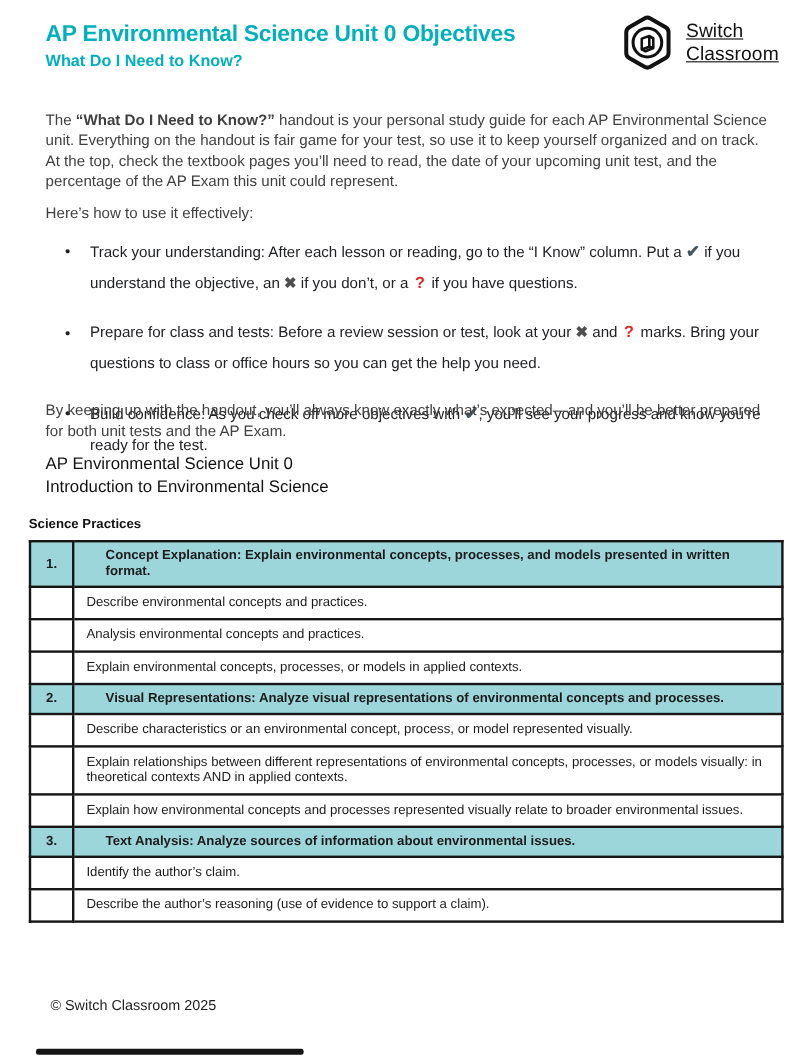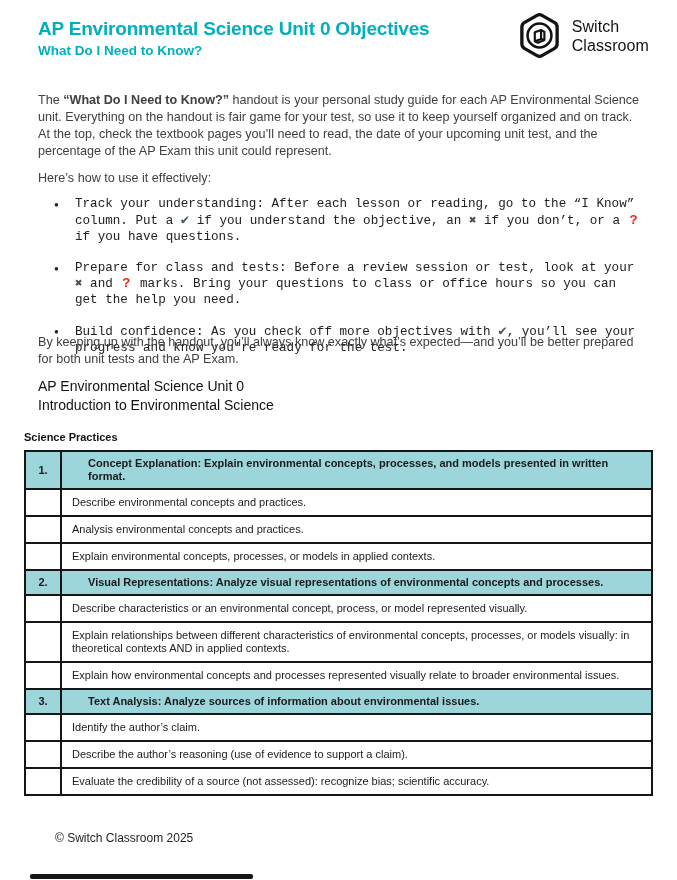--- a/index.html
+++ b/index.html
@@ -8,35 +8,35 @@
     width:677px; height:880px; position:relative; overflow:hidden;
     font-family:"Liberation Sans", sans-serif; color:#202124;
     -webkit-font-smoothing:antialiased;
   }
   .abs { position:absolute; }
 
   
   .doc-title { top:18px; left:38px; font-size:19px; font-weight:bold; color:#00b0bc; letter-spacing:-0.2px; }
   .doc-subtitle { top:43px; left:38px; font-size:13.5px; font-weight:bold; color:#00b0bc; }
 
-  .logo { top:12px; right:28px; display:flex; align-items:center; gap:9px; }
+  .logo { top:12px; right:28px; display:flex; align-items:center; gap:9px;text-decoration:underline; }
   .logo svg { display:block; }
   .logo-text { font-size:16px; line-height:19px; color:#121212; letter-spacing:0.1px; }
 
   
   .para { left:38px; width:605px; font-size:12.6px; line-height:17px; color:#404040; }
   .p1 { top:92px; }
   .p2 { top:170px; }
   .closing { top:334px; }
   b.inline { font-weight:bold; }
 
   .bullets { top:196px; left:38px; width:608px; list-style:none; }
   .bullets li {
     position:relative; padding-left:37px; margin-bottom:15px;
-    font-size:12.6px; line-height:16px;font-family:Liberation Mono, monospace;
+    font-size:12.6px; line-height:26px;
   }
   .bullets li::before {
     content:"●"; position:absolute; left:16px; top:1px; font-size:8px; color:#202124;
   }
   .sym { font-weight:bold; display:inline-block; }
   .sym-check { color:#44565f; font-size:14px; }
   .sym-x { color:#4f4f4f; font-size:12.5px; }
   .sym-question { color:#e02a21; font-size:13.5px; padding:0 2px; }
 
   .unit-heading { top:377px; left:38px; font-size:14px; font-weight:normal; line-height:19px; color:#121212; }
@@ -46,21 +46,21 @@
   .sp-table-wrap { top:450px; left:24px; }
   table.sp { border-collapse:collapse; width:629px; table-layout:fixed; }
   table.sp td {
     border:2px solid #161616; font-size:11px; line-height:13px;
     padding:6px 10px; vertical-align:middle; color:#1b1b1b;
   }
   table.sp td.num { width:36px; text-align:center; padding:6px 2px; }
   tr.sec-header td { background:#9cd5da; font-weight:bold; padding:5px 26px; }
   tr.sec-header td.num { padding:5px 2px; }
 
-  .footer-copy { top:831px; left:55px; font-size:12px; color:#1d1d1f; }
+  .footer-copy { top:831px; left:42px; font-size:12px; color:#1d1d1f; }
   .bottom-bar { top:874px; left:30px; width:223px; height:5px; background:#151515; border-radius:2px; }
 </style>
 </head>
 <body>
 
 <div class="abs doc-title">AP Environmental Science Unit 0 Objectives</div>
 <div class="abs doc-subtitle">What Do I Need to Know?</div>
 
 <div class="abs logo">
   <span>
@@ -119,40 +119,36 @@
         <tr class="sec-header">
           <td class="num">2.</td>
           <td>Visual Representations: Analyze visual representations of environmental concepts and processes.</td>
         </tr>
         <tr>
           <td class="num"></td>
           <td>Describe characteristics or an environmental concept, process, or model represented visually.</td>
         </tr>
         <tr>
           <td class="num"></td>
-          <td>Explain relationships between different characteristics of environmental concepts, processes, or models visually: in theoretical contexts AND in applied contexts.</td>
+          <td>Explain relationships between different representations of environmental concepts, processes, or models visually: in theoretical contexts AND in applied contexts.</td>
         </tr>
         <tr>
           <td class="num"></td>
           <td>Explain how environmental concepts and processes represented visually relate to broader environmental issues.</td>
         </tr>
         <tr class="sec-header">
           <td class="num">3.</td>
           <td>Text Analysis: Analyze sources of information about environmental issues.</td>
         </tr>
         <tr>
           <td class="num"></td>
           <td>Identify the author’s claim.</td>
         </tr>
         <tr>
           <td class="num"></td>
           <td>Describe the author’s reasoning (use of evidence to support a claim).</td>
         </tr>
-        <tr>
-          <td class="num"></td>
-          <td>Evaluate the credibility of a source (not assessed): recognize bias; scientific accuracy.</td>
-        </tr>
       </tbody>
   </table>
 </div>
 
 <div class="abs footer-copy">© Switch Classroom 2025</div>
 <div class="abs bottom-bar"></div>
 
 </body></html>

